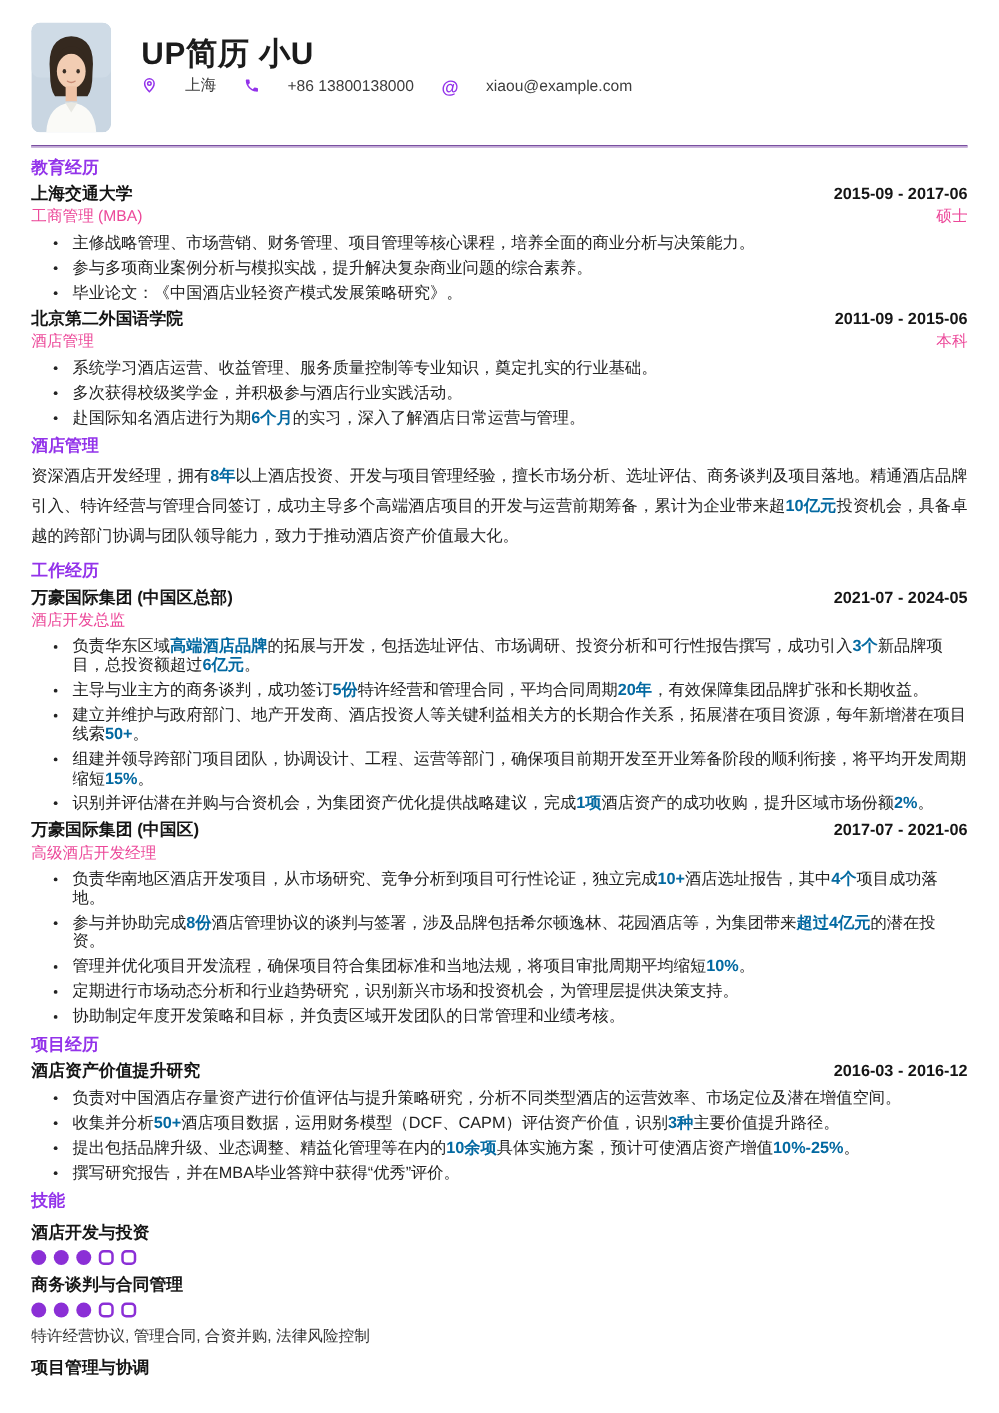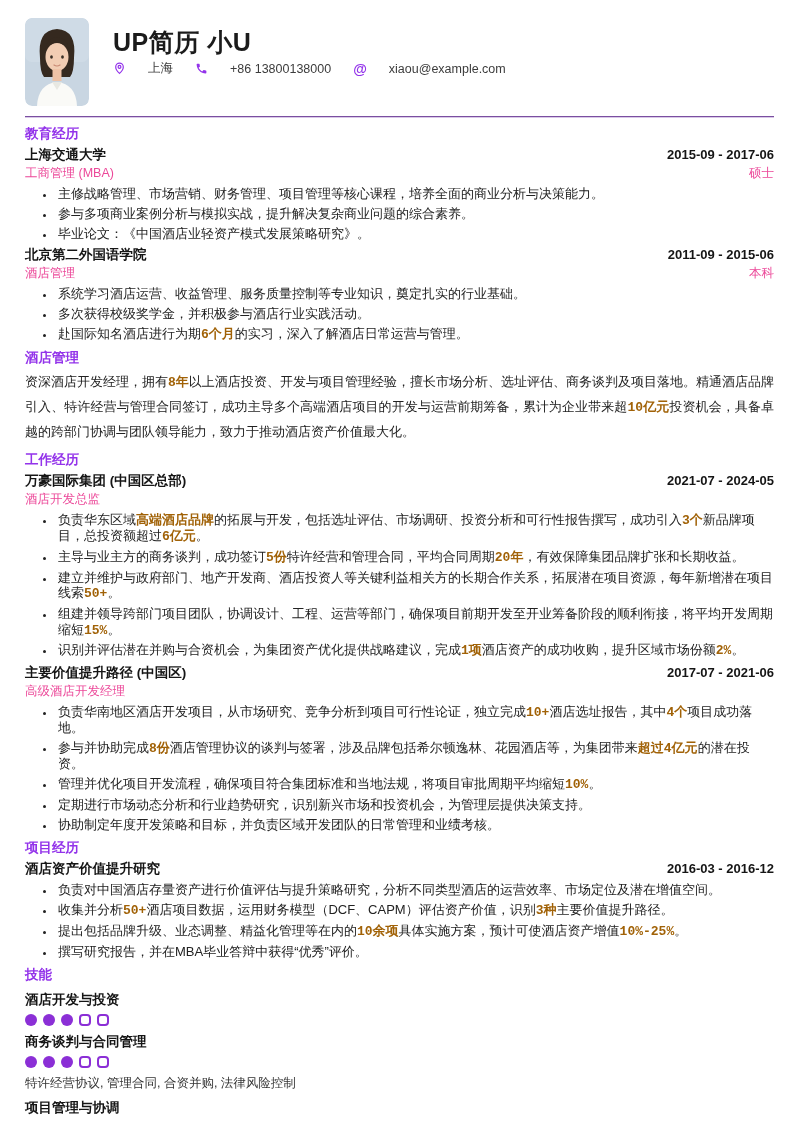--- a/index.html
+++ b/index.html
@@ -28,21 +28,21 @@
   .sec-title { margin: 7px 0 3px 0; font-size: 13.5px; font-weight: 700; color: #9333ea; }
   .entry { margin-bottom: 4px; }
   .ehead { display: flex; justify-content: space-between; align-items: baseline; }
   .org  { font-size: 13.5px; font-weight: 700; color: #151515; }
   .date { font-size: 13px;  font-weight: 700; color: #151515; }
   .esub { display: flex; justify-content: space-between; font-size: 12.5px; color: #ec4899; margin-top: 1px; }
 
   ul.bullets { margin: 4px 0 5px 0; padding-left: 31px; list-style: disc; }
   ul.bullets li { font-size: 13px; line-height: 1.18; margin: 0 0 4.5px 0; color: #222; padding-left: 2px; }
   ul.bullets li::marker { color: #222; font-size: 11px; }
-  b { font-weight: 700; color: #a16207; font-family: Liberation Mono, monospace; }
+  b { font-weight: 700; color: #0369a1; }
 
   .summary { font-size: 13px; line-height: 1.85; color: #222; text-align: justify; margin: 3px 0 2px 0; }
 
   
   .skill { margin: 4px 0 6px 0; }
   .skill-name { font-size: 13.5px; font-weight: 700; color: #151515; margin: 7px 0 5px 0; }
   .dots { display: flex; gap: 6px; margin: 0 0 7px 0; }
   .dot { width: 12px; height: 12px; display: inline-block; }
   .dot.filled { background: #8b2fd6; border-radius: 50%; }
   .dot.empty  { background: #fff; border: 2.5px solid #8b2fd6; border-radius: 4px; }
@@ -155,21 +155,21 @@
         <li>负责华东区域<b>高端酒店品牌</b>的拓展与开发，包括选址评估、市场调研、投资分析和可行性报告撰写，成功引入<b>3个</b>新品牌项目，总投资额超过<b>6亿元</b>。</li>
         <li>主导与业主方的商务谈判，成功签订<b>5份</b>特许经营和管理合同，平均合同周期<b>20年</b>，有效保障集团品牌扩张和长期收益。</li>
         <li>建立并维护与政府部门、地产开发商、酒店投资人等关键利益相关方的长期合作关系，拓展潜在项目资源，每年新增潜在项目线索<b>50+</b>。</li>
         <li>组建并领导跨部门项目团队，协调设计、工程、运营等部门，确保项目前期开发至开业筹备阶段的顺利衔接，将平均开发周期缩短<b>15%</b>。</li>
         <li>识别并评估潜在并购与合资机会，为集团资产优化提供战略建议，完成<b>1项</b>酒店资产的成功收购，提升区域市场份额<b>2%</b>。</li>
       </ul>
     </div>
 
     <div class="entry">
       <div class="ehead">
-        <span class="org">主要价值提升路径 (中国区)</span>
+        <span class="org">万豪国际集团 (中国区)</span>
         <span class="date">2017-07 - 2021-06</span>
       </div>
       <div class="esub">
         <span>高级酒店开发经理</span>
       </div>
       <ul class="bullets">
         <li>负责华南地区酒店开发项目，从市场研究、竞争分析到项目可行性论证，独立完成<b>10+</b>酒店选址报告，其中<b>4个</b>项目成功落地。</li>
         <li>参与并协助完成<b>8份</b>酒店管理协议的谈判与签署，涉及品牌包括希尔顿逸林、花园酒店等，为集团带来<b>超过4亿元</b>的潜在投资。</li>
         <li>管理并优化项目开发流程，确保项目符合集团标准和当地法规，将项目审批周期平均缩短<b>10%</b>。</li>
         <li>定期进行市场动态分析和行业趋势研究，识别新兴市场和投资机会，为管理层提供决策支持。</li>

